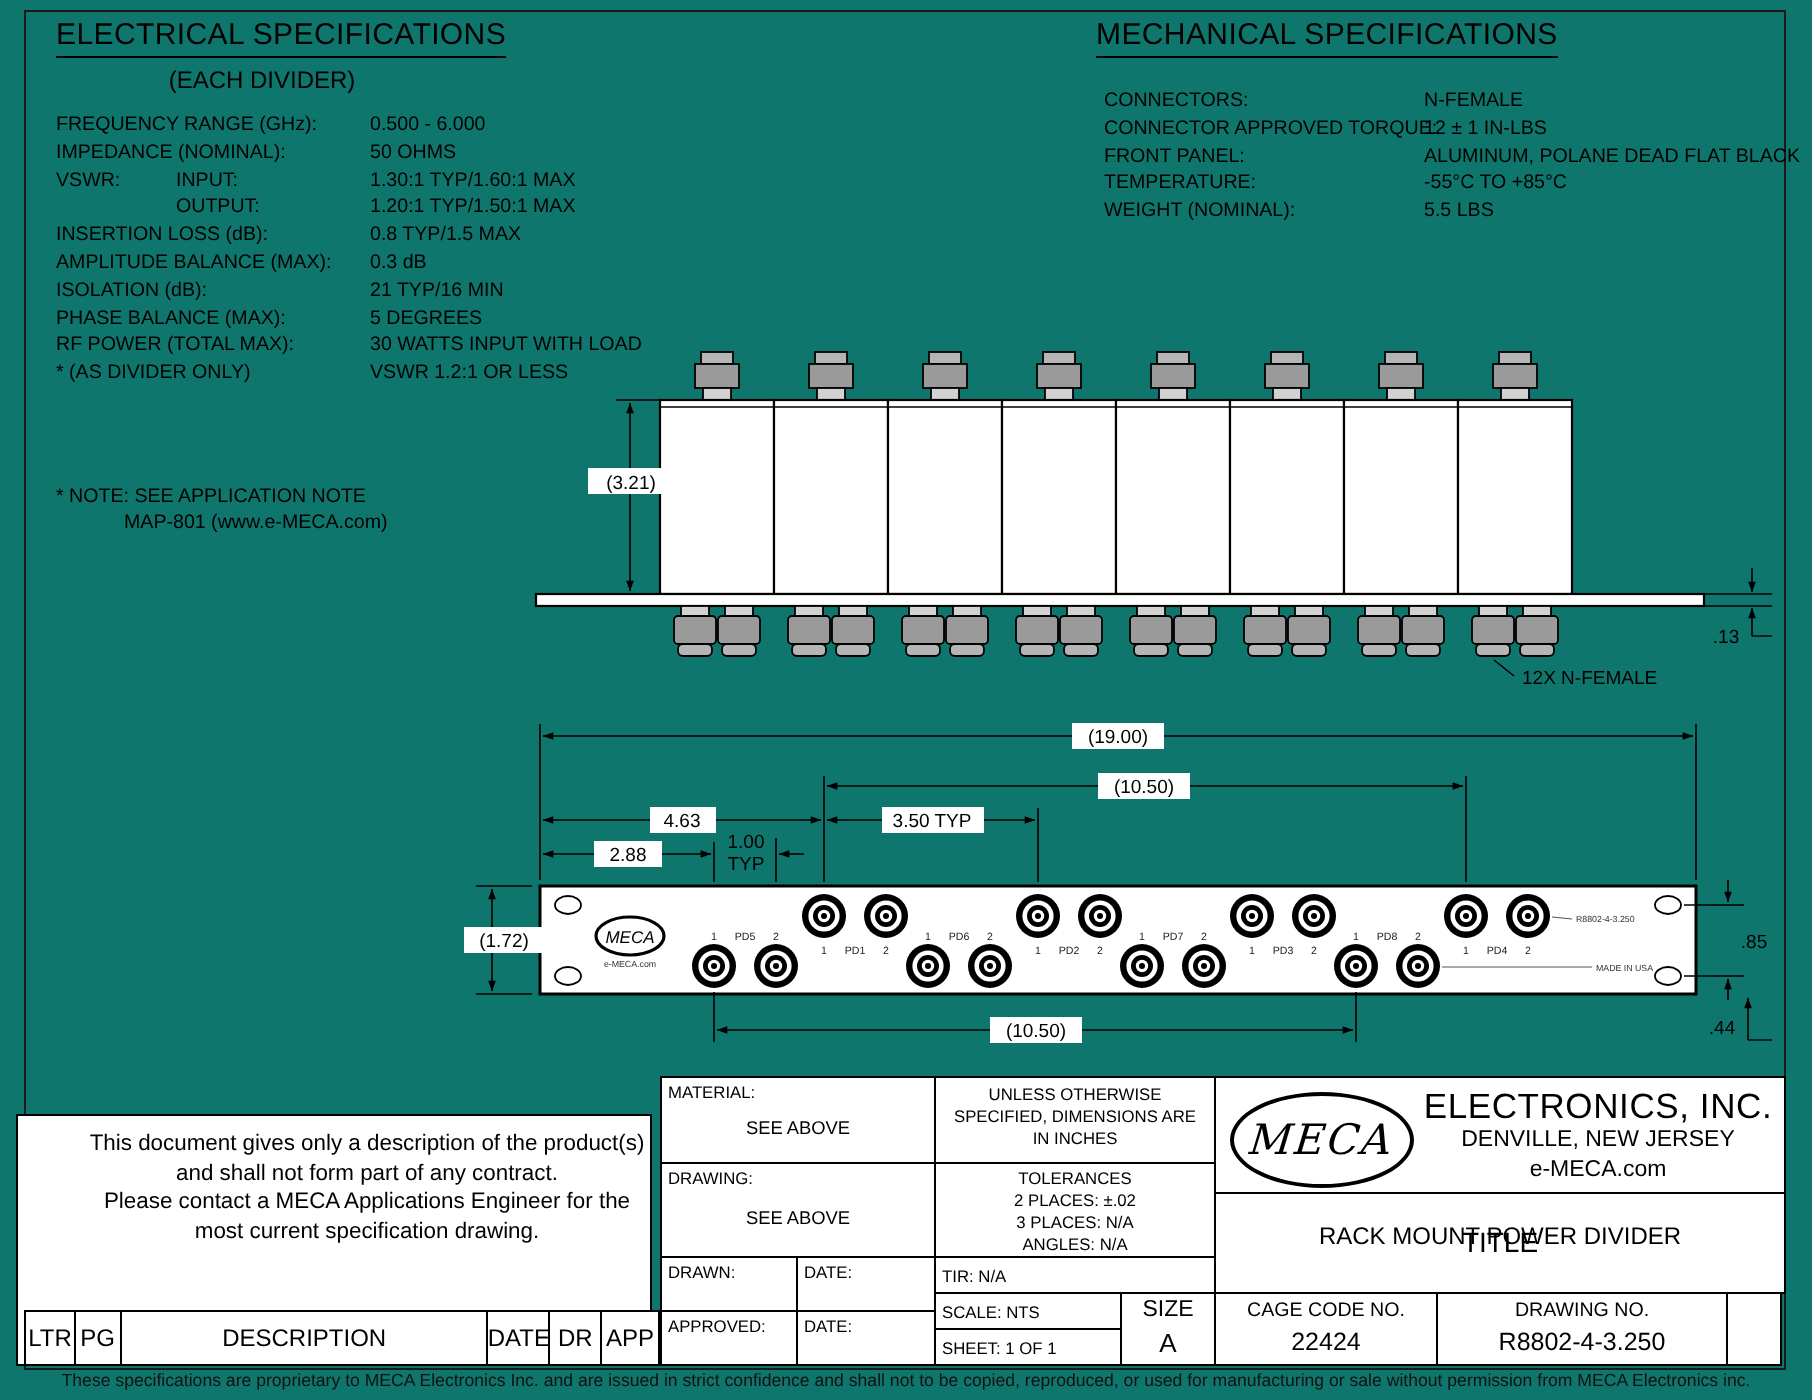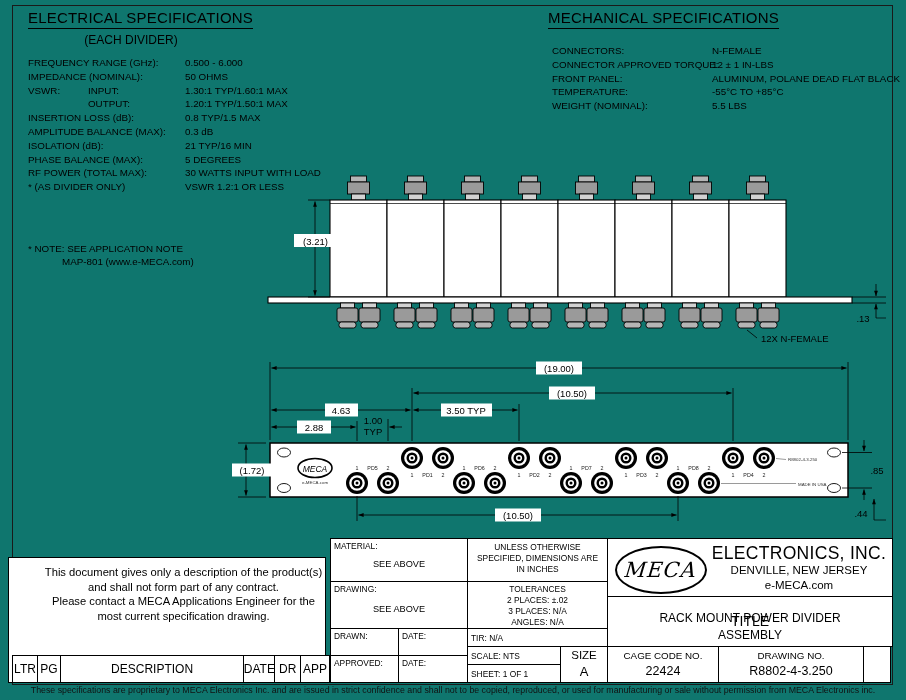--- a/index.html
+++ b/index.html
@@ -424,21 +424,20 @@
          display:flex;align-items:center;justify-content:center;">
       <span style="font-family:'DejaVu Serif',serif;font-style:italic;font-size:21px;letter-spacing:1px;transform:skewX(-6deg);">MECA</span>
     </div>
     <div style="position:absolute;left:100px;right:2px;top:4px;text-align:center;font-size:17.5px;letter-spacing:.3px;">ELECTRONICS, INC.</div>
     <div style="position:absolute;left:100px;right:2px;top:25px;text-align:center;font-size:11.5px;">DENVILLE, NEW JERSEY</div>
     <div style="position:absolute;left:100px;right:2px;top:40px;text-align:center;font-size:11.5px;">e-MECA.com</div>
   </div>
   <div class="tb" style="left:607px;top:596px;width:286px;height:51px;">
     <div class="cen" style="top:16px;font-size:14px;">TITLE</div>
     <div class="cen" style="top:14px;font-size:12px;">RACK MOUNT POWER DIVIDER</div>
-    <div class="cen" style="top:31px;font-size:12px;">ASSEMBLY</div>
   </div>
   <div class="tb" style="left:607px;top:646px;width:112px;height:37px;">
     <div class="cen" style="top:3px;font-size:9.8px;">CAGE CODE NO.</div>
     <div class="cen" style="top:17px;font-size:12.5px;">22424</div>
   </div>
   <div class="tb" style="left:718px;top:646px;width:146px;height:37px;">
     <div class="cen" style="top:3px;font-size:9.8px;">DRAWING NO.</div>
     <div class="cen" style="top:17px;font-size:12.5px;">R8802-4-3.250</div>
   </div>
   <div class="tb" style="left:863px;top:646px;width:28px;height:37px;"></div>

